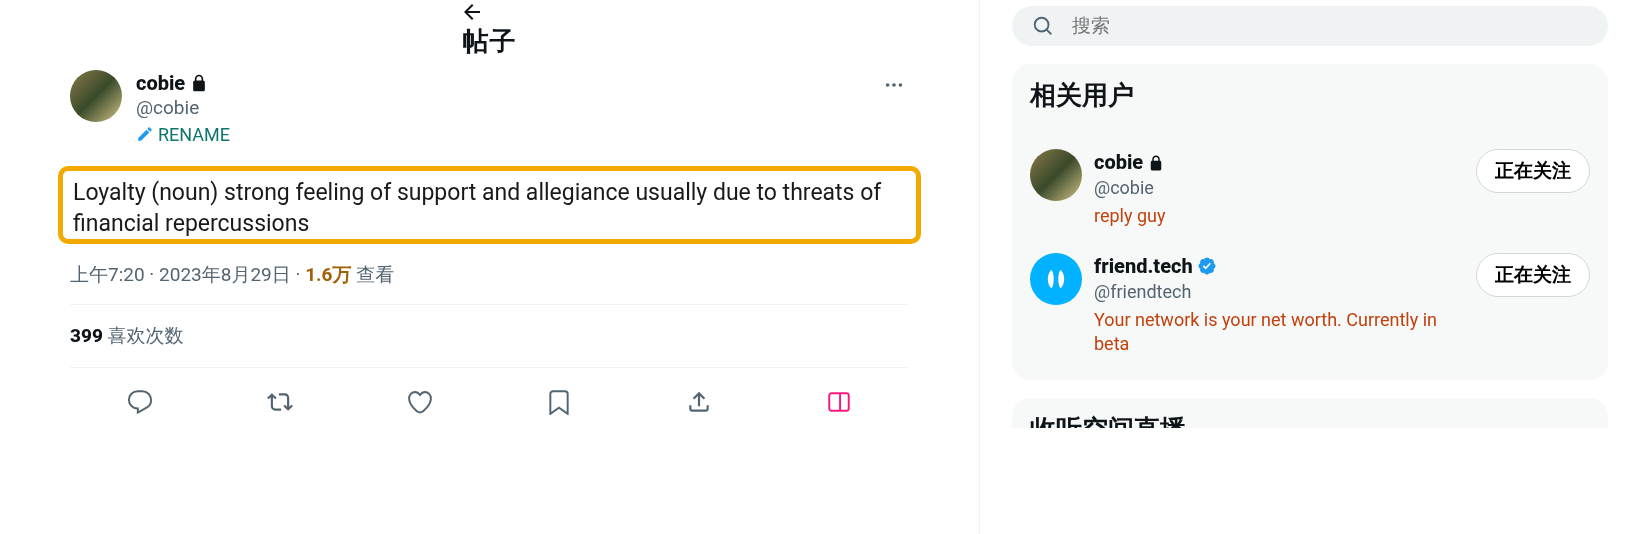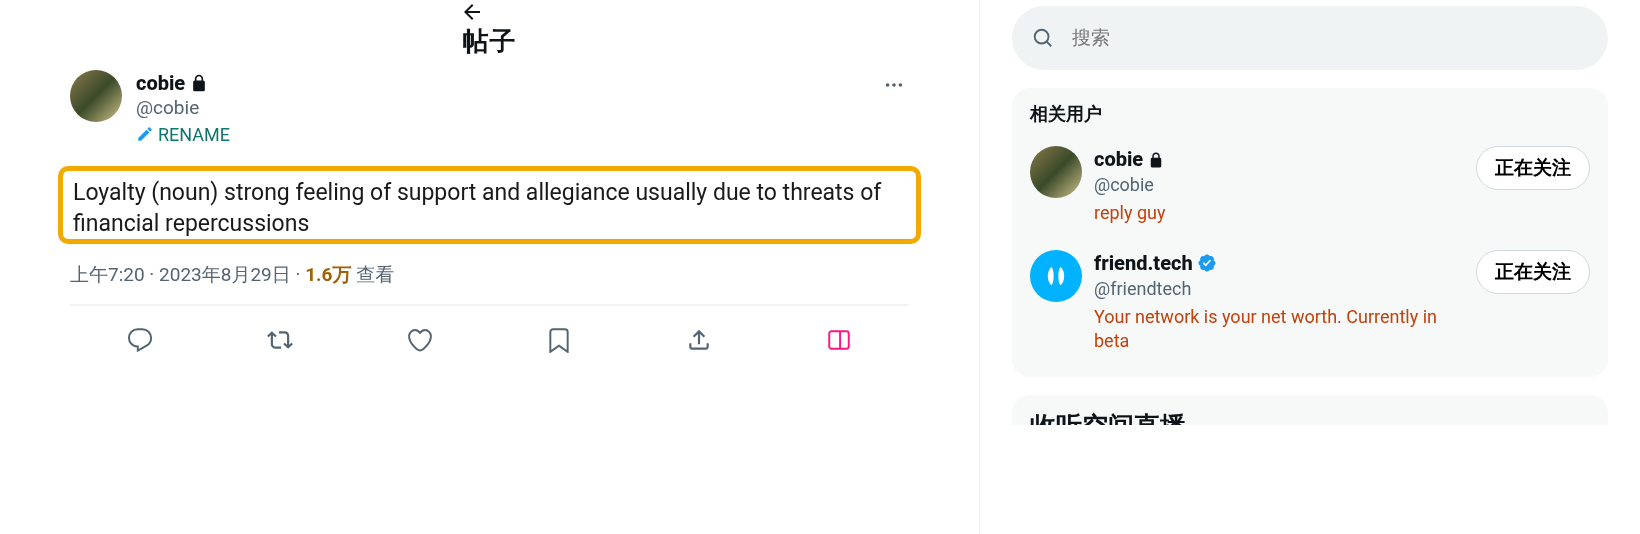--- a/index.html
+++ b/index.html
@@ -163,21 +163,21 @@
     .action-btn.pink svg {
       stroke: #f91880;
     }
     .sidebar {
       flex: 1;
       padding: 6px 32px 0 32px;
     }
     .search-box {
       background: #eff3f4;
       border-radius: 999px;
-      height: 64px;
+      height: 40px;
       display: flex;
       align-items: center;
       padding: 0 20px;
       margin-bottom: 18px;
     }
     .search-box svg {
       width: 22px;
       height: 22px;
       fill: none;
       stroke: #536471;
@@ -191,23 +191,23 @@
       font-size: 19px;
       color: #536471;
       flex: 1;
     }
     .related-card {
       background: #f7f9f9;
       border-radius: 18px;
       padding: 14px 18px 0 18px;
     }
     .related-title {
-      font-size: 18px;
+      font-size: 26px;
       font-weight: 800;
-      margin-bottom: 20px;
+      margin-bottom: 36px;
     }
     .related-user {
       display: flex;
       align-items: flex-start;
       padding-bottom: 24px;
     }
     .related-avatar {
       width: 52px;
       height: 52px;
       border-radius: 50%;
@@ -316,20 +316,25 @@
     <div class="meta-row">
       <span>上午7:20 · 2023年8月29日</span>
       <span> · </span>
       <span class="meta-bold">1.6万</span>
       <span> </span>
       <span>查看</span>
     </div>
 
     <div class="divider"></div>
 
+    <div class="likes-row">
+      <span class="likes-count">399</span>
+      <span> </span>
+      <span>喜欢次数</span>
+    </div>
 
     <div class="divider"></div>
 
     <div class="actions-row">
       <div class="action-btn">
         <svg viewBox="0 0 24 24">
             <path d="M1.751 10c0-4.42 3.584-8 8.005-8h4.366c4.49 0 8.129 3.64 8.129 8.13 0 2.96-1.607 5.68-4.196 7.11l-8.054 4.46v-3.69h-.067c-4.49.1-8.183-3.51-8.183-8.01z"></path>
           </svg>
       </div>
       <div class="action-btn">

